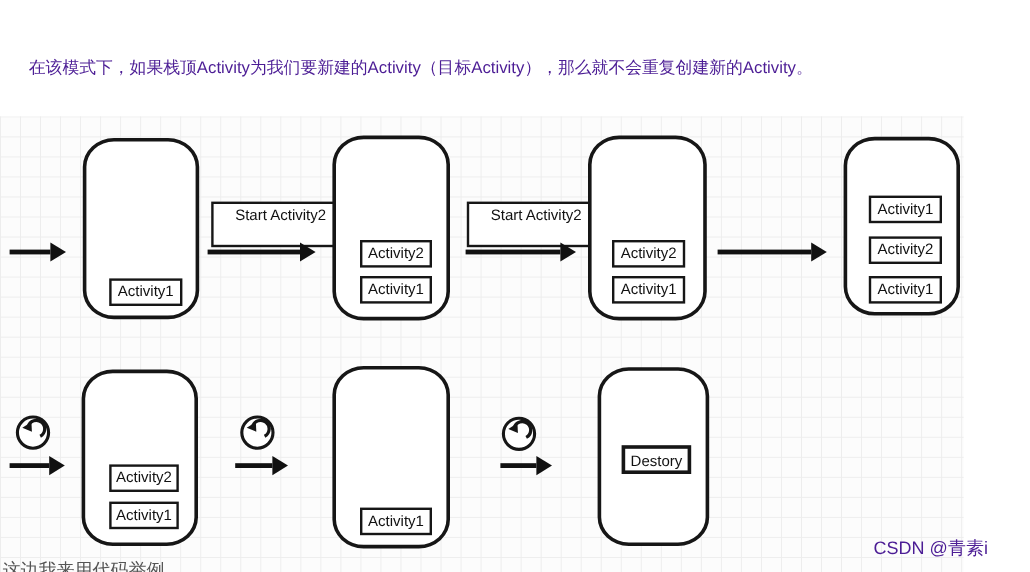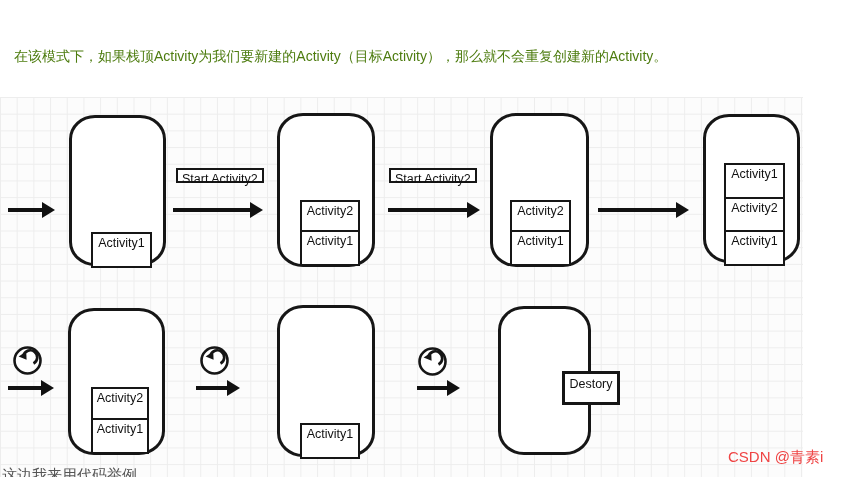--- a/index.html
+++ b/index.html
@@ -1,42 +1,42 @@
 <!DOCTYPE html>
 <html><head>
 <meta charset="utf-8">
 <style>
   html,body{margin:0;padding:0;}
   body{font-family:"Liberation Sans","DejaVu Sans",sans-serif;background:#fff;}
   .page{position:relative;width:858px;height:477px;overflow:hidden;background:#fff;}
 
   .heading{position:absolute;left:8px;top:8px;font-size:17.5px;font-weight:bold;color:#fc5000;letter-spacing:.2px;}
-  .intro{position:absolute;left:14px;top:48px;font-size:14px;color:#4d7c0f;}
+  .intro{position:absolute;left:24px;top:48px;font-size:14px;color:#4c1d95;}
 
   .diagram{position:absolute;left:0;top:97px;width:803px;height:380px;
     background-color:#fcfcfc;
     background-image:linear-gradient(#ededed 1px,transparent 1px),
                      linear-gradient(90deg,#ededed 1px,transparent 1px);
     background-size:16.7px 16.7px;}
 
   .stack{position:absolute;background:#fff;border:3px solid #161616;border-radius:26px/24px;box-sizing:border-box;}
   .abox{position:absolute;background:#fff;border:2px solid #161616;box-sizing:border-box;
-        height:36px;font-size:12.5px;line-height:19px;text-align:center;color:#111;}
-  .abox.thick{border-width:3px;height:34px;line-height:20px;margin-left:44px;}
+        height:23px;font-size:12.5px;line-height:19px;text-align:center;color:#111;}
+  .abox.thick{border-width:3px;height:24px;line-height:20px;}
   .tlabel{position:absolute;background:#fff;border:2px solid #161616;box-sizing:border-box;
-        height:15px;padding:0 4px;font-size:12.5px;line-height:18px;color:#111;white-space:nowrap;}
+        height:38px;padding:0 18px;font-size:12.5px;line-height:18px;color:#111;white-space:nowrap;}
 
   .harrow{position:absolute;height:4px;background:#111;}
   .harrow::after{content:'';position:absolute;right:-13px;top:-6px;width:0;height:0;
         border-left:13px solid #111;border-top:8px solid transparent;border-bottom:8px solid transparent;}
 
   .backicon{position:absolute;width:31px;height:31px;}
 
   .clipped{position:absolute;left:2px;top:466px;font-size:15px;color:#555;}
-  .watermark{position:absolute;left:728px;top:448px;font-size:15px;color:#ef4444;}
+  .watermark{position:absolute;left:728px;top:448px;font-size:15px;color:#4c1d95;}
 </style>
 </head>
 <body>
 
 <div class="page">
 
   <div class="intro">在该模式下，如果栈顶Activity为我们要新建的Activity（目标Activity），那么就不会重复创建新的Activity。</div>
 
   <div class="diagram">
 

